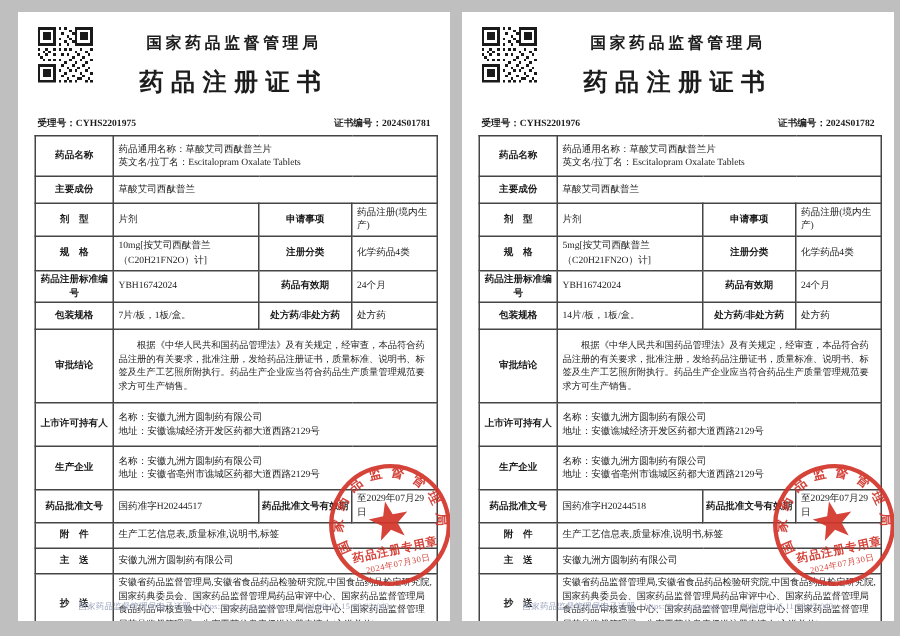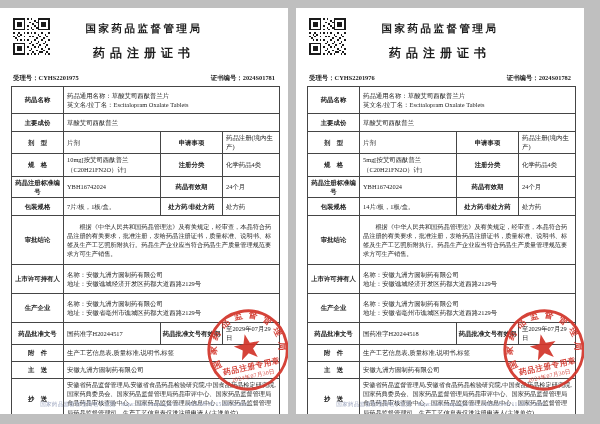--- a/index.html
+++ b/index.html
@@ -3,28 +3,28 @@
 <meta charset="utf-8">
 <style>
   html,body{margin:0;padding:0;}
   body{
     width:600px;height:424px;
     background:#bfbfbf;
     font-family:"Liberation Serif","DejaVu Serif",serif;
     color:#1c1c1c;
     -webkit-font-smoothing:antialiased;
   }
-  .canvas{display:flex;gap:8px;padding:8px 0 10px;}
+  .canvas{display:flex;gap:8px;padding:8px 12px 10px;}
   .cert{
     position:relative;width:288px;height:406px;background:#ffffff;
     box-sizing:border-box;padding:6px 11px;overflow:hidden;flex:0 0 auto;
   }
   .qr{position:absolute;top:10px;left:13px;width:37px;height:37px;}
   .authority{text-align:center;font-size:10.5px;font-weight:bold;letter-spacing:2.5px;margin-top:8px;}
-  .cert-title{text-align:center;font-size:12px;font-weight:bold;letter-spacing:5px;margin-top:9px;}
+  .cert-title{text-align:center;font-size:16px;font-weight:bold;letter-spacing:5px;margin-top:9px;}
   .accept-line{display:flex;justify-content:space-between;font-size:6.4px;font-weight:bold;margin-top:12px;padding:0 2px;}
   table.cert-table{width:100%;border-collapse:collapse;margin-top:3px;table-layout:fixed;}
   .cert-table td{
     border:0.8px solid #454545;font-size:6.4px;color:#1c1c1c;
     padding:1px 3px;vertical-align:middle;line-height:1.45;overflow:hidden;
   }
   .cert-table td.lbl{font-weight:bold;text-align:center;padding:1px 1px;font-size:6.4px;}
   col.c1{width:52px}col.c2{width:97px}col.c3{width:62px}col.c4{width:57px}
   tr.h-name td{height:24px}
   tr.h-sm td{height:14px}

